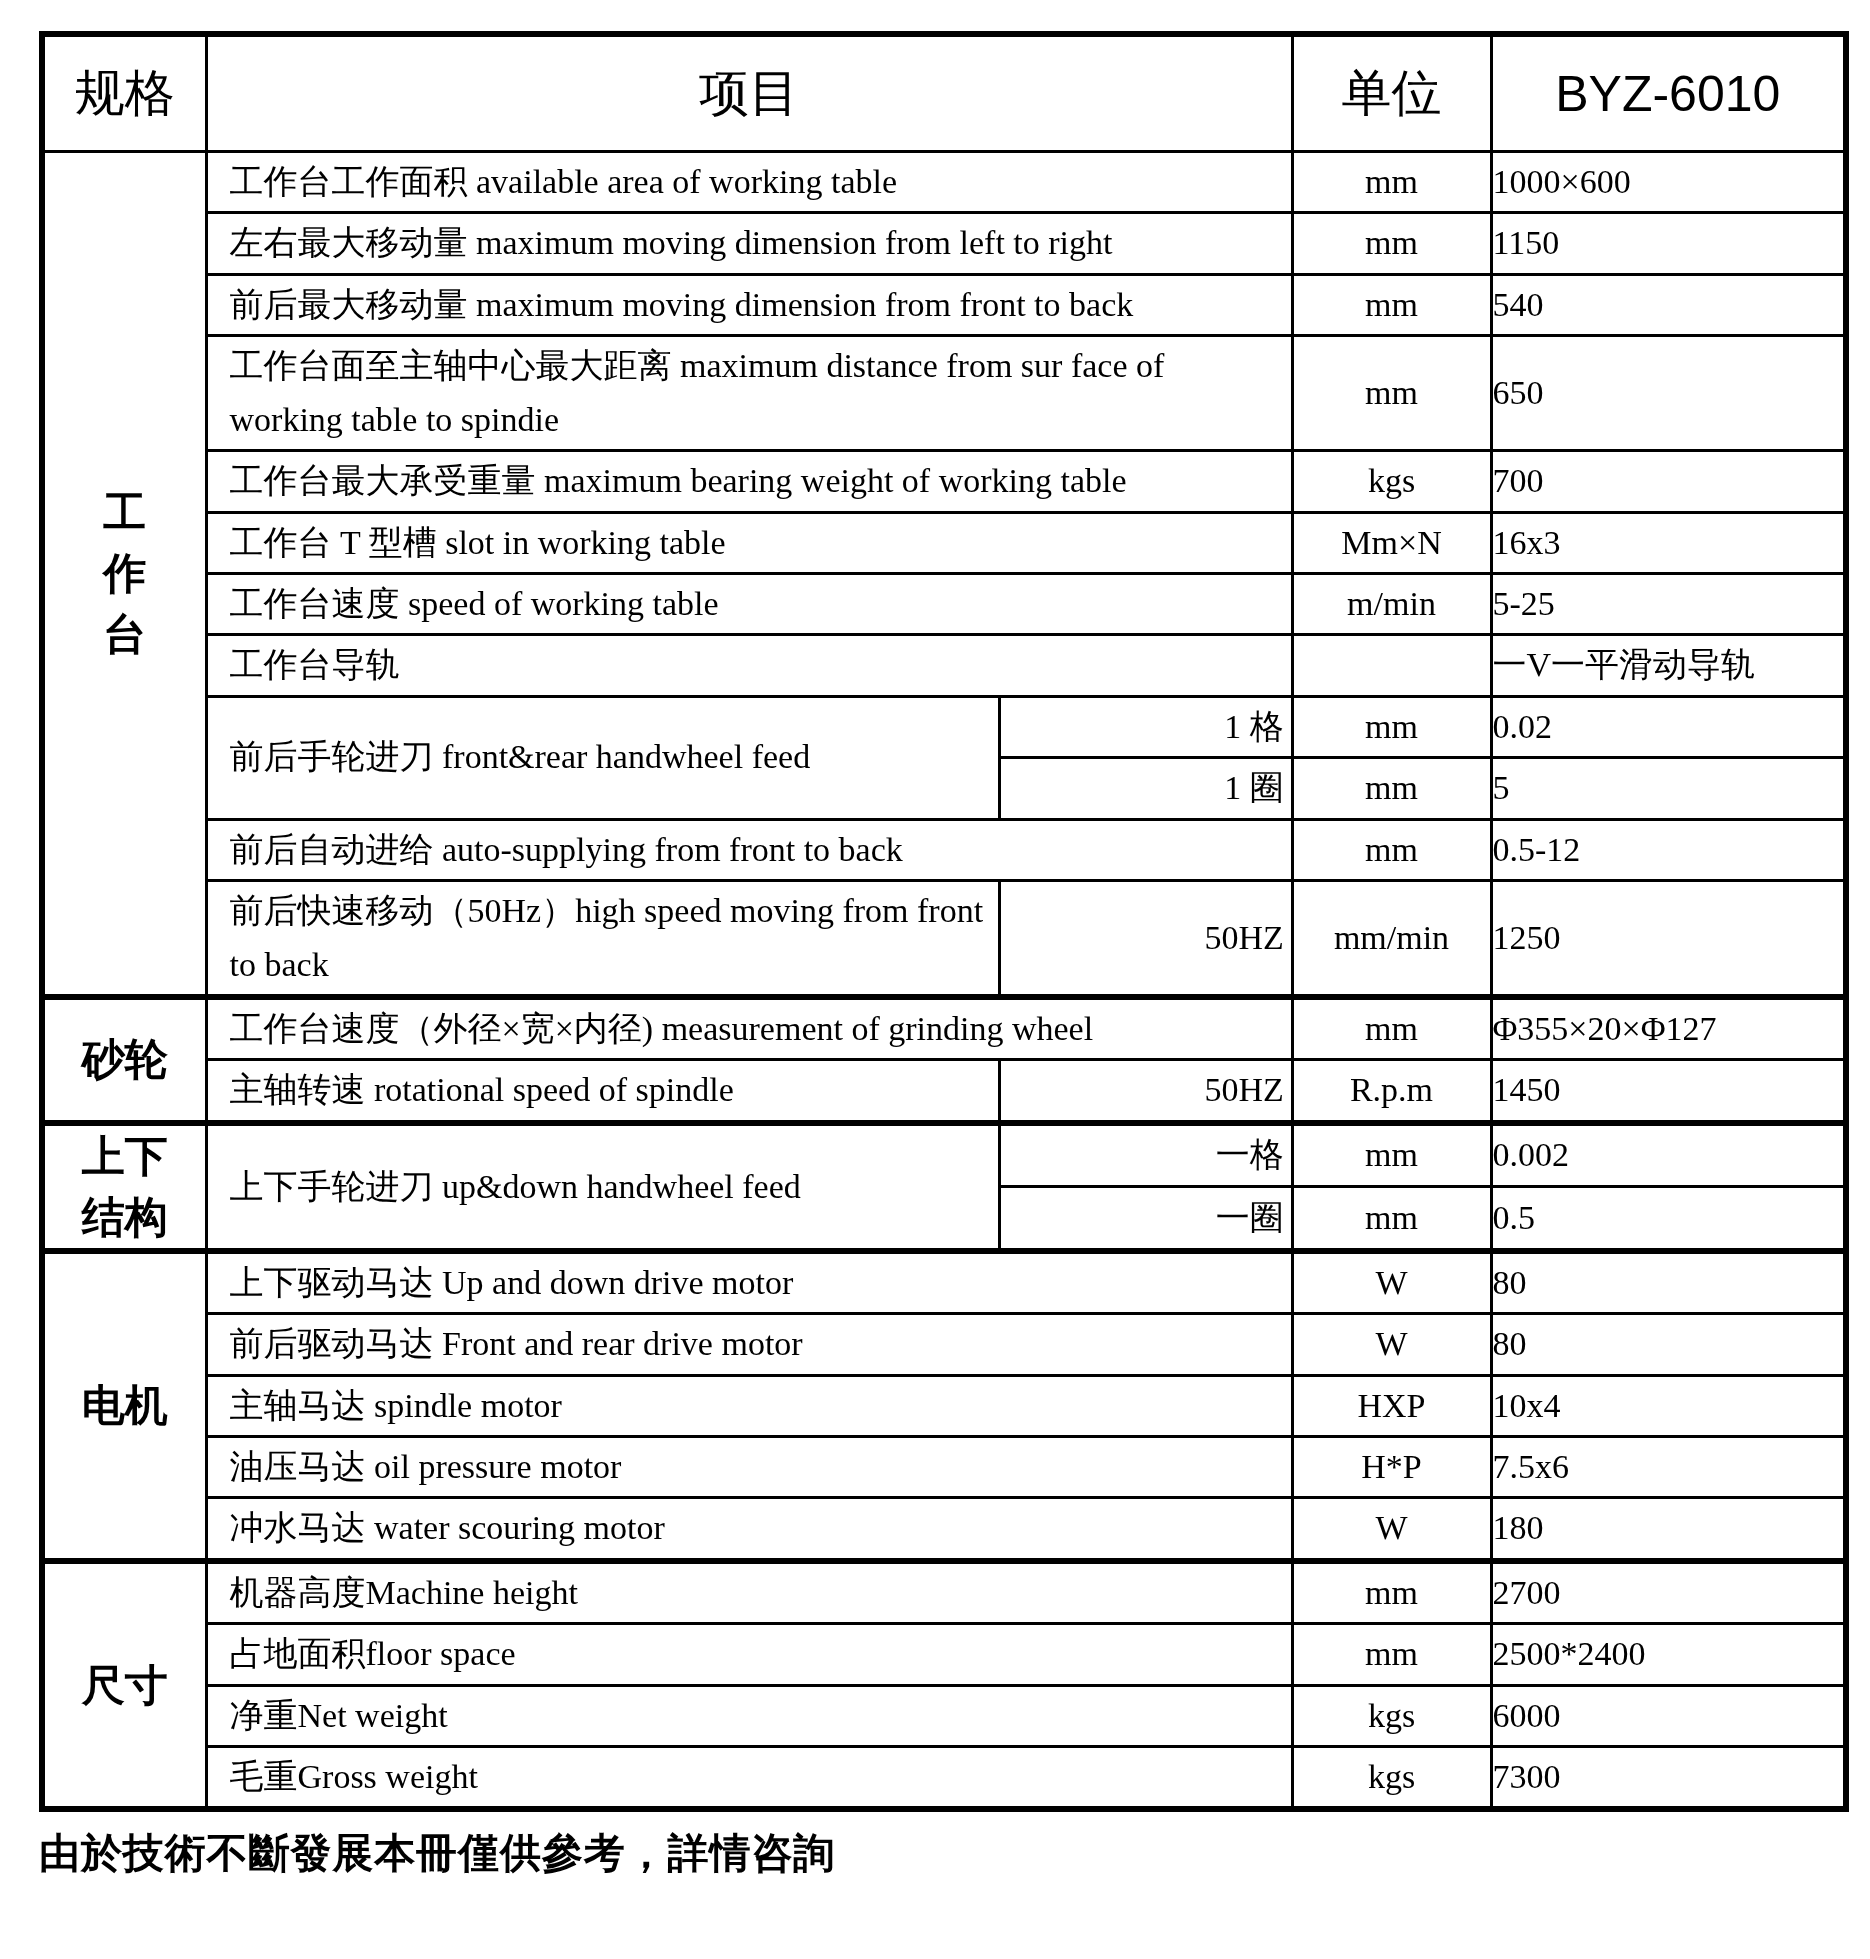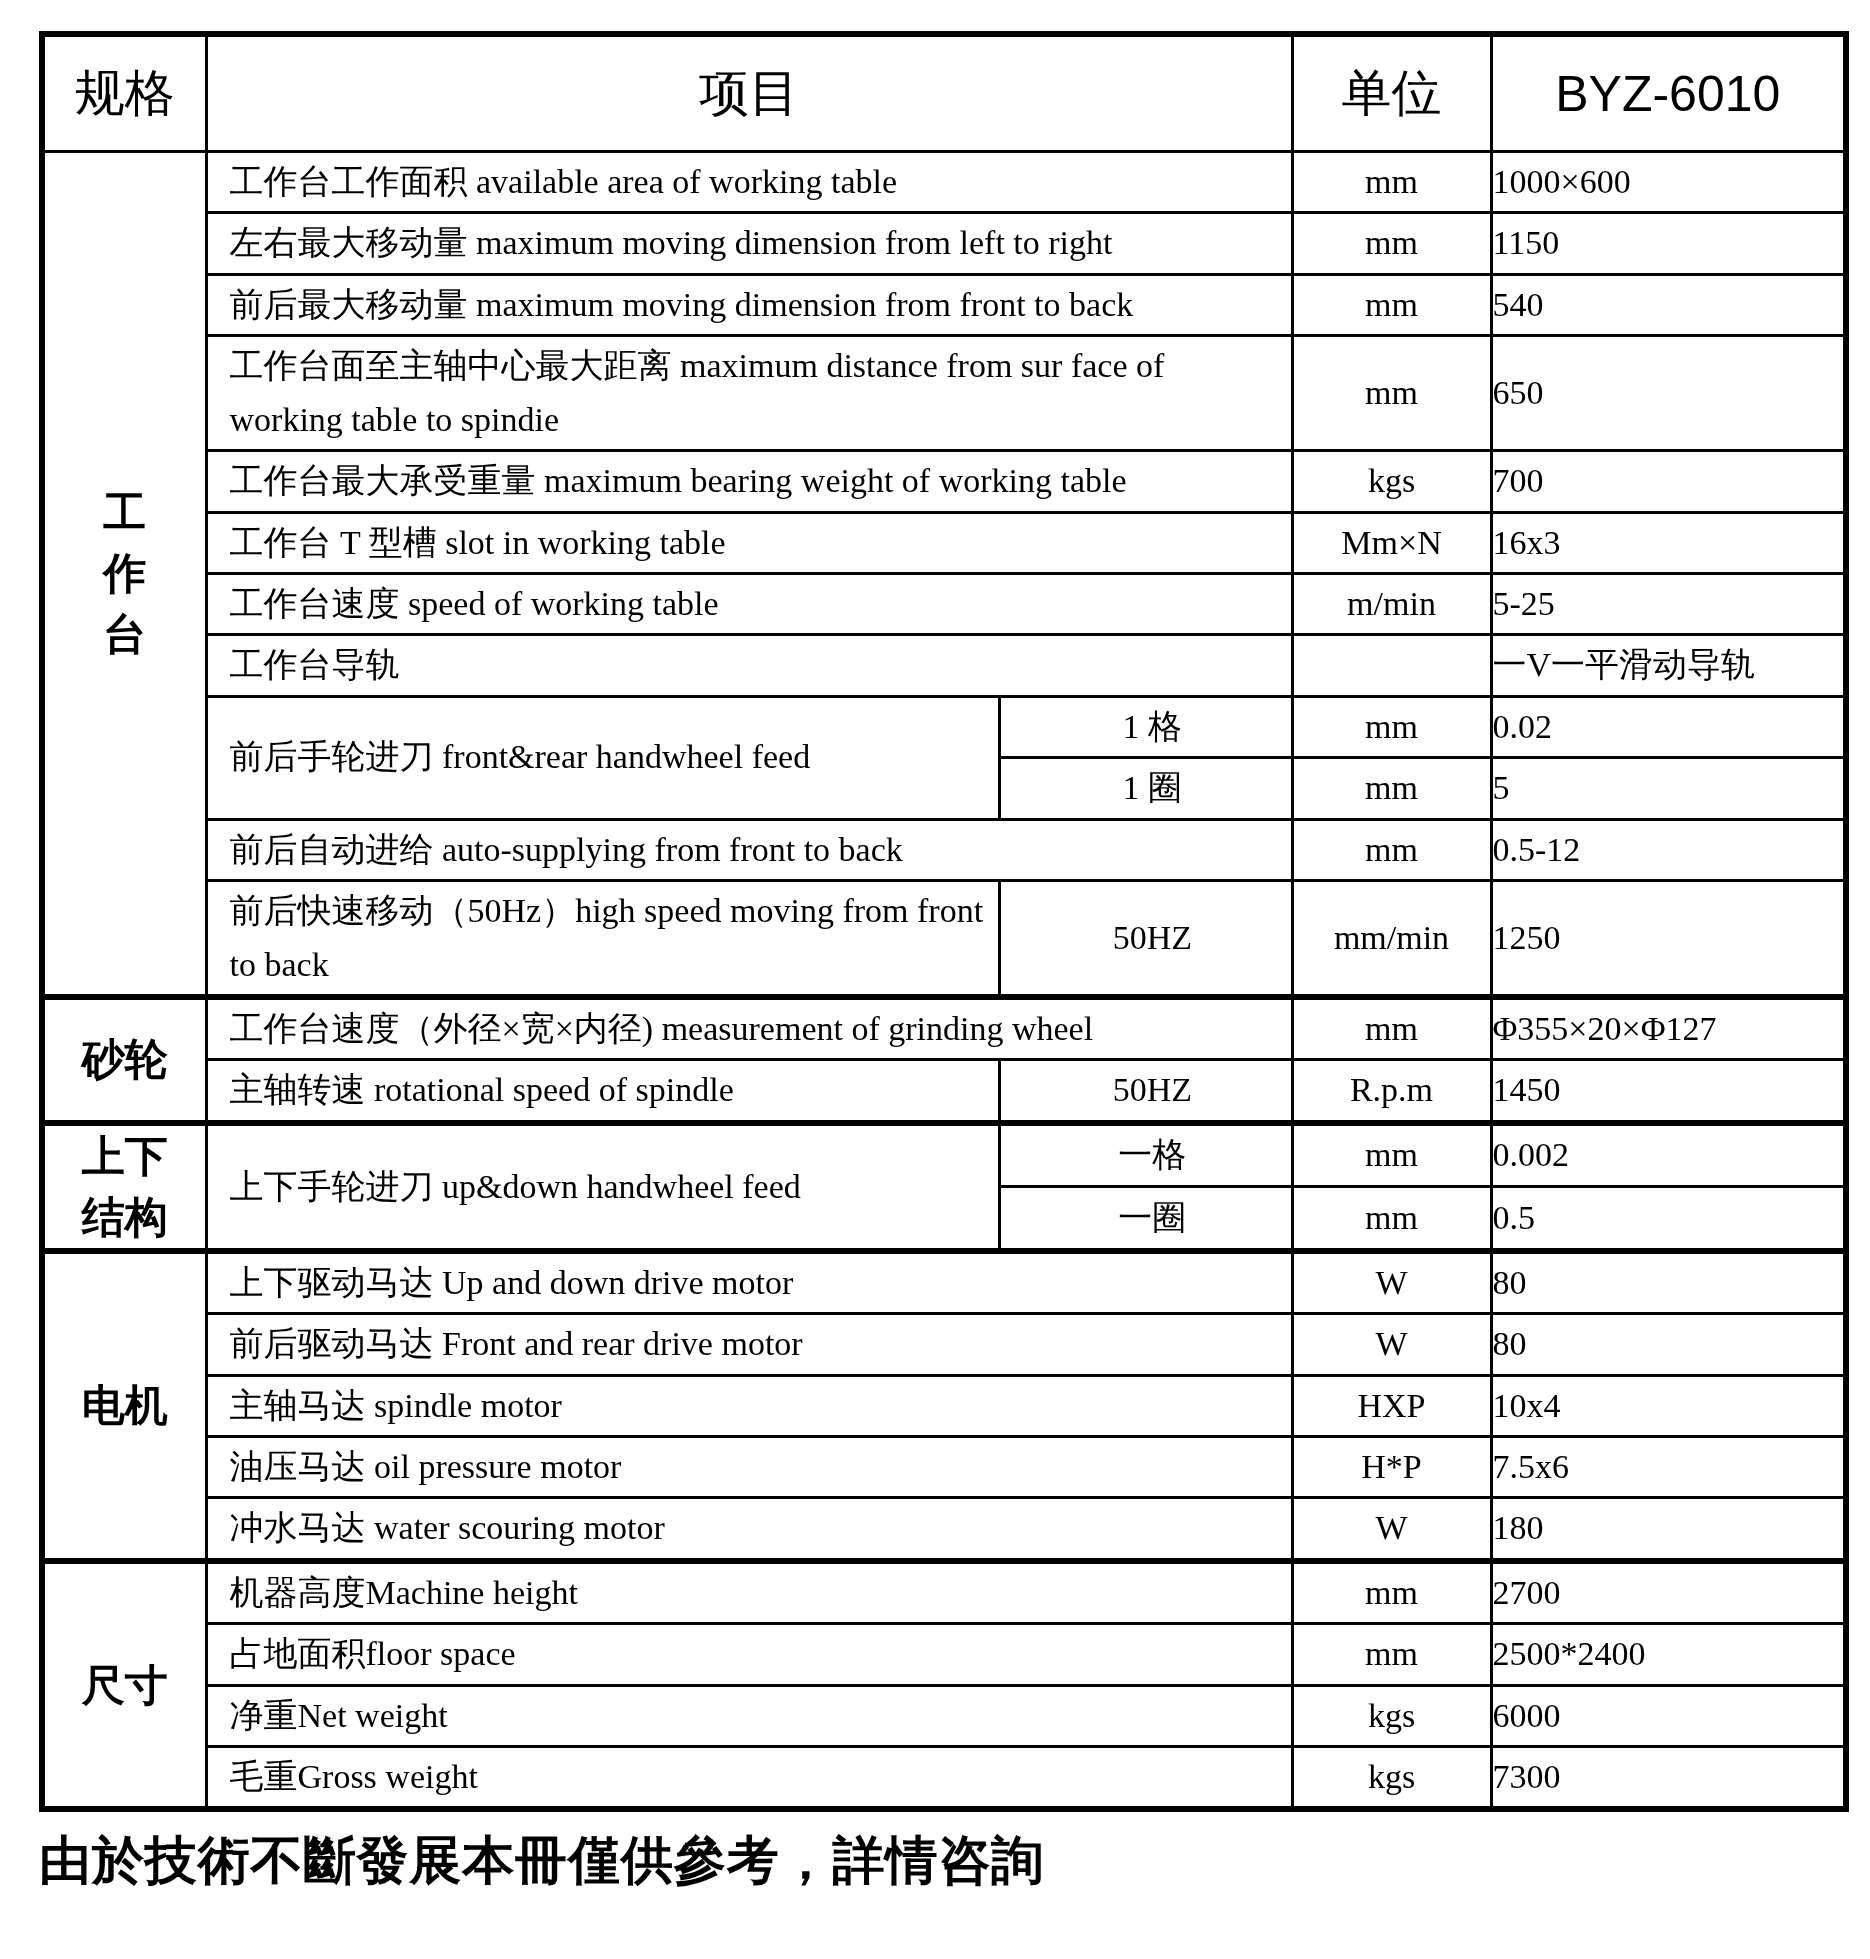--- a/index.html
+++ b/index.html
@@ -36,38 +36,38 @@
     padding: 0;
   }
 
   tbody td {
     font-size: 34px;
     line-height: 1.6;
     height: 55px;
     padding: 0;
   }
   td.label { text-align: left; padding: 1.7px 10.3px 1.7px 22px; margin-left: 46px; }
-  td.sub   { text-align: center; padding: 1.7px 6.8px 1.7px 20.5px; }
+  td.sub   { text-align: right; padding: 1.7px 6.8px 1.7px 20.5px; }
   td.unit  { text-align: center; }
   td.value { }
   td.group {
     text-align: center;
     font-family: "Liberation Sans", "DejaVu Sans", sans-serif;
     font-weight: bold;
     font-size: 43px;
   }
   td.group .gline { display: block; line-height: 1.42; }
 
   tr.gstart > td { border-top: 6px solid #000; }
 
   .footer {
     margin: 13.7px 0 0 39px;
     font-family: "Liberation Sans", "DejaVu Sans", sans-serif;
     font-weight: bold;
-    font-size: 52px;
+    font-size: 41px;
     letter-spacing: 0.9px;
   }
 </style>
 </head>
 <body>
 
 <div class="page">
   <table class="spec">
     <colgroup>
       <col class="c-group">

